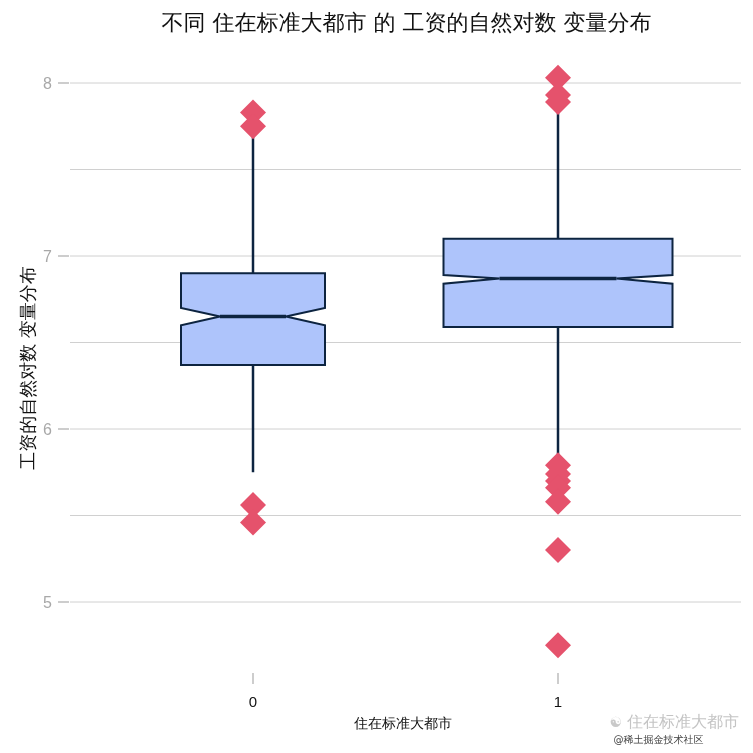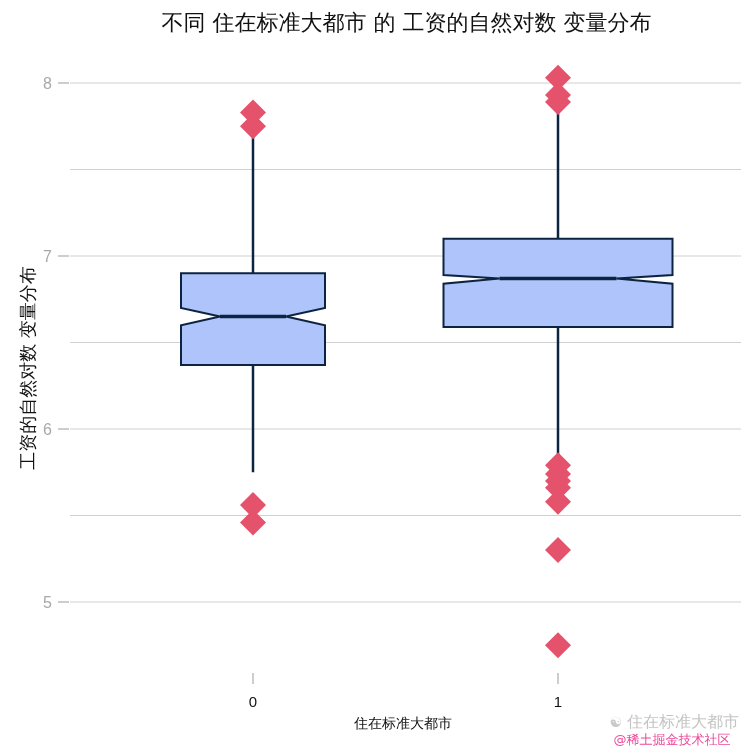--- a/index.html
+++ b/index.html
@@ -8,21 +8,21 @@
   .title { position: absolute; left: 0; top: 8px; width: 813px; text-align: center;
            font-size: 22px; color: #111; font-family: "DejaVu Serif", serif; }
   .ylabel { position: absolute; left: 28px; top: 368px; transform: translate(-50%,-50%) rotate(-90deg);
             font-size: 18px; color: #111; white-space: nowrap; font-family: "DejaVu Serif", serif; }
   .xlabel { position: absolute; left: 403px; top: 715px; transform: translateX(-50%);
             font-size: 14px; color: #111; white-space: nowrap; font-family: "DejaVu Serif", serif; }
   svg.plot { position: absolute; left: 0; top: 0; }
   .watermark { position: absolute; right: 14px; bottom: 4px; color: #c8c8c8; font-size: 14px;
                line-height: 18px; text-align: left; }
   .wm-line1 { display: flex; align-items: center; gap: 5px; font-size: 16px; color: #c4c4c4; }
-  .wm-line2 { color: #ec4899; font-size: 13px; padding-left: 4px; }
+  .wm-line2 { color: #404040; font-size: 10px; padding-left: 4px; }
   .wm-icon { font-size: 14px; color: #c9c9c9; }
 </style>
 </head>
 <body>
 
 <div class="title">不同 住在标准大都市 的 工资的自然对数 变量分布</div>
 <div class="ylabel">工资的自然对数 变量分布</div>
 <div class="xlabel">住在标准大都市</div>
 
 <svg class="plot" width="753" height="753" viewBox="0 0 753 753">

